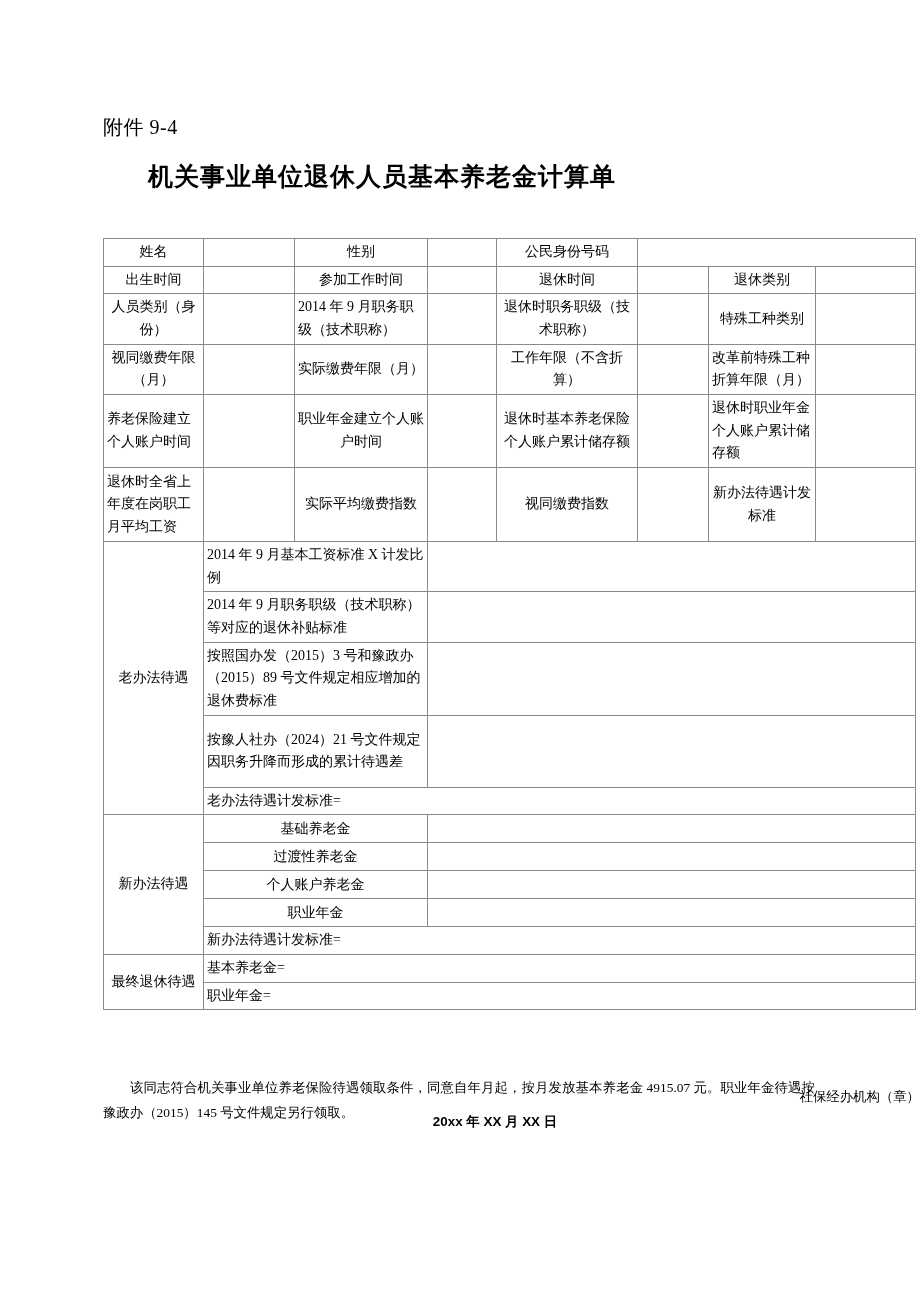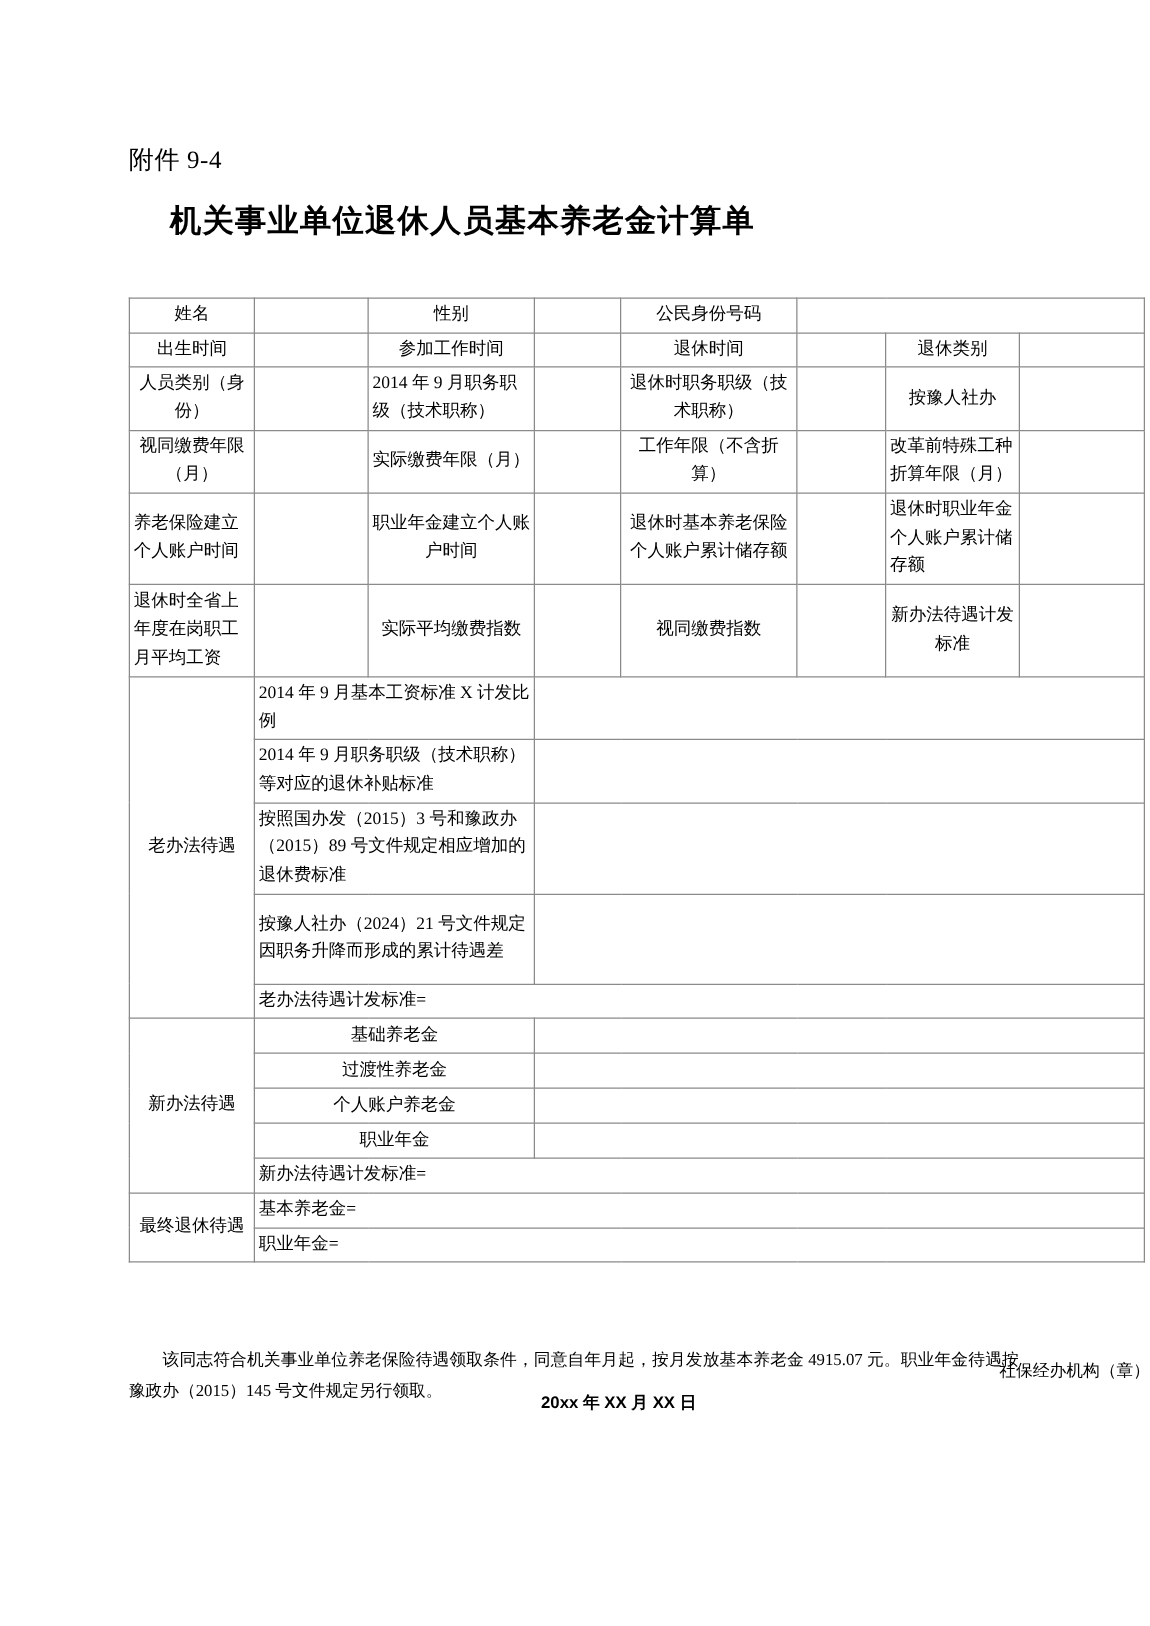--- a/index.html
+++ b/index.html
@@ -19,21 +19,21 @@
     position: absolute;
     left: 103px;
     top: 114px;
     font-size: 20px;
     letter-spacing: 0.5px;
     white-space: nowrap;
   }
 
   .doc-title {
     position: absolute;
-    left: 0;
+    left: 12px;
     top: 160px;
     width: 740px;
     text-align: center;
     font-size: 25px;
     font-weight: bold;
     letter-spacing: 1px;
     font-family: "Liberation Sans", "DejaVu Sans", sans-serif;
   }
 
   .hdr-row {
@@ -151,21 +151,21 @@
         <td class="val"></td>
       </tr>
 
       <tr style="height:42px">
         <td class="lbl">人员类别（身份）</td>
         <td class="val"></td>
         <td class="lbl-left">2014 年 9 月职务职级（技术职称）</td>
         <td class="val"></td>
         <td class="lbl">退休时职务职级（技术职称）</td>
         <td class="val"></td>
-        <td class="lbl">按豫人社办</td>
+        <td class="lbl">特殊工种类别</td>
         <td class="val"></td>
       </tr>
 
       <tr style="height:48px">
         <td class="lbl">视同缴费年限（月）</td>
         <td class="val"></td>
         <td class="lbl">实际缴费年限（月）</td>
         <td class="val"></td>
         <td class="lbl">工作年限（不含折算）</td>
         <td class="val"></td>

